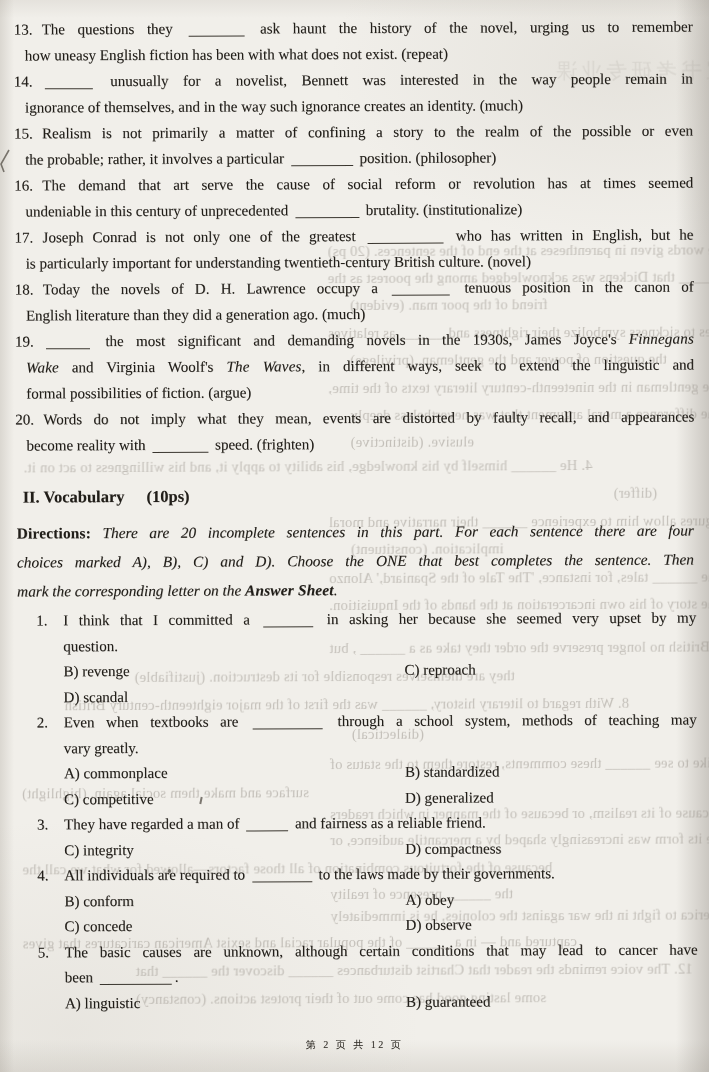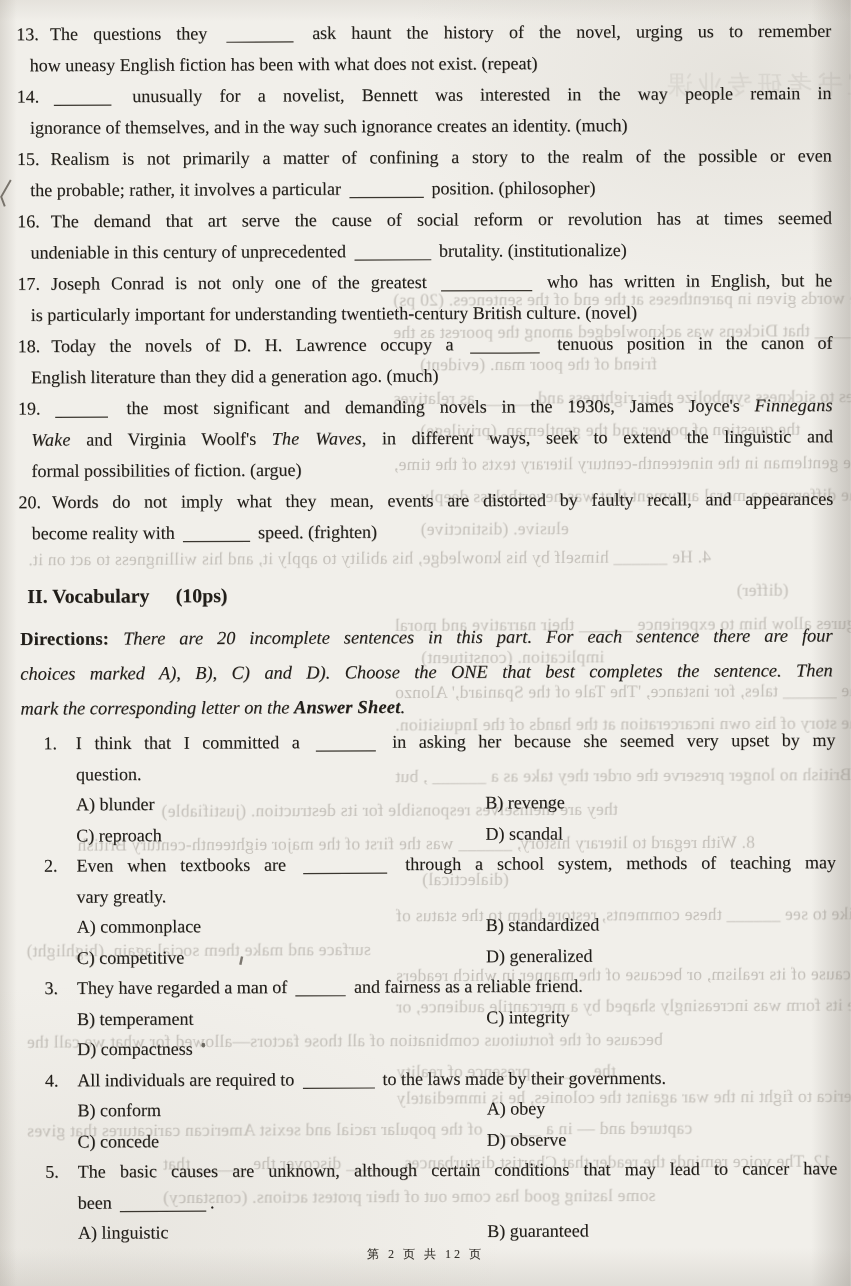--- a/index.html
+++ b/index.html
@@ -168,42 +168,40 @@
           <div class="line">choices marked A), B), C) and D). Choose the ONE that best completes the sentence. Then</div>
           <div class="line last">mark the corresponding letter on the <b><i>Answer Sheet</i></b>.</div>
         </div>
 
       <div class="vocab-list" id="vocab-list">
           <div class="vq">
             <span class="num">1.</span>
             <div class="line">I think that I committed a <span class="blank" style="width:50px"></span> in asking her because she seemed very upset by my</div>
             <div class="line last">question.</div>
             <div class="opts">
-              <div class="opt">A) blunder</div>
               <div class="opt">B) revenge</div>
               <div class="opt">C) reproach</div>
               <div class="opt">D) scandal</div>
             </div>
           </div>
           <div class="vq">
             <span class="num">2.</span>
             <div class="line">Even when textbooks are <span class="blank" style="width:70px"></span> through a school system, methods of teaching may</div>
             <div class="line last">vary greatly.</div>
             <div class="opts">
               <div class="opt">A) commonplace</div>
               <div class="opt">B) standardized</div>
               <div class="opt">C) competitive</div>
               <div class="opt">D) generalized</div>
             </div>
           </div>
           <div class="vq">
             <span class="num">3.</span>
             <div class="line last">They have regarded a man of <span class="blank" style="width:42px"></span> and fairness as a reliable friend.</div>
             <div class="opts">
-              <div class="opt">B) temperament</div>
               <div class="opt">C) integrity</div>
               <div class="opt">D) compactness</div>
             </div>
           </div>
           <div class="vq">
             <span class="num">4.</span>
             <div class="line last">All individuals are required to <span class="blank" style="width:60px"></span> to the laws made by their governments.</div>
             <div class="opts">
               <div class="opt">B) conform</div>
               <div class="opt">A) obey</div>

